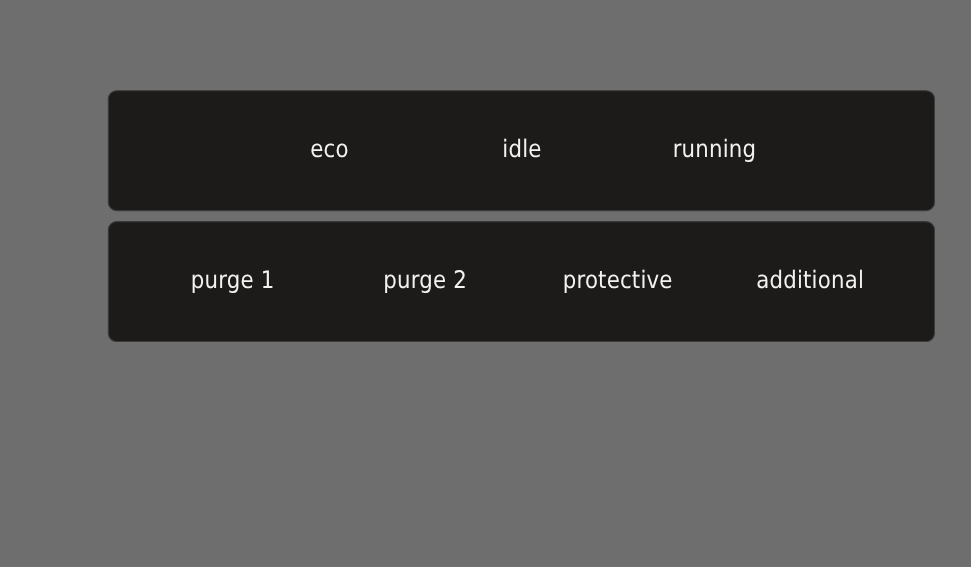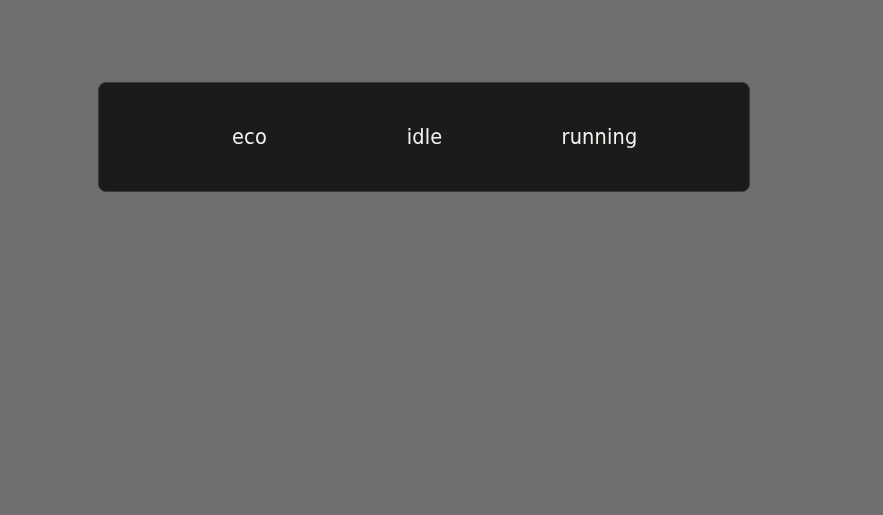--- a/index.html
+++ b/index.html
@@ -24,21 +24,21 @@
     position: absolute;
     left: 98px;
     top: 82px;
     width: 688px;
     display: flex;
     flex-direction: column;
     gap: 9px;
   }
   .panel {
     box-sizing: border-box;
-    width: 652px;
+    width: 752px;
     height: 110px;
     background: #1c1b1a;
     border: 1px solid #3a3a39;
     border-radius: 8px;
     display: flex;
     align-items: center;
     justify-content: center;
     overflow: hidden;
   }
   .option-row {
@@ -70,15 +70,23 @@
 
     <div class="panel">
       <div class="option-row">
         <div class="option">eco</div>
         <div class="option">idle</div>
         <div class="option">running</div>
       </div>
     </div>
 
 
+    <div class="panel">
+      <div class="option-row">
+        <div class="option">purge 1</div>
+        <div class="option">purge 2</div>
+        <div class="option">protective</div>
+        <div class="option">additional</div>
+      </div>
+    </div>
 
   </div>
 </div>
 
 </body></html>

